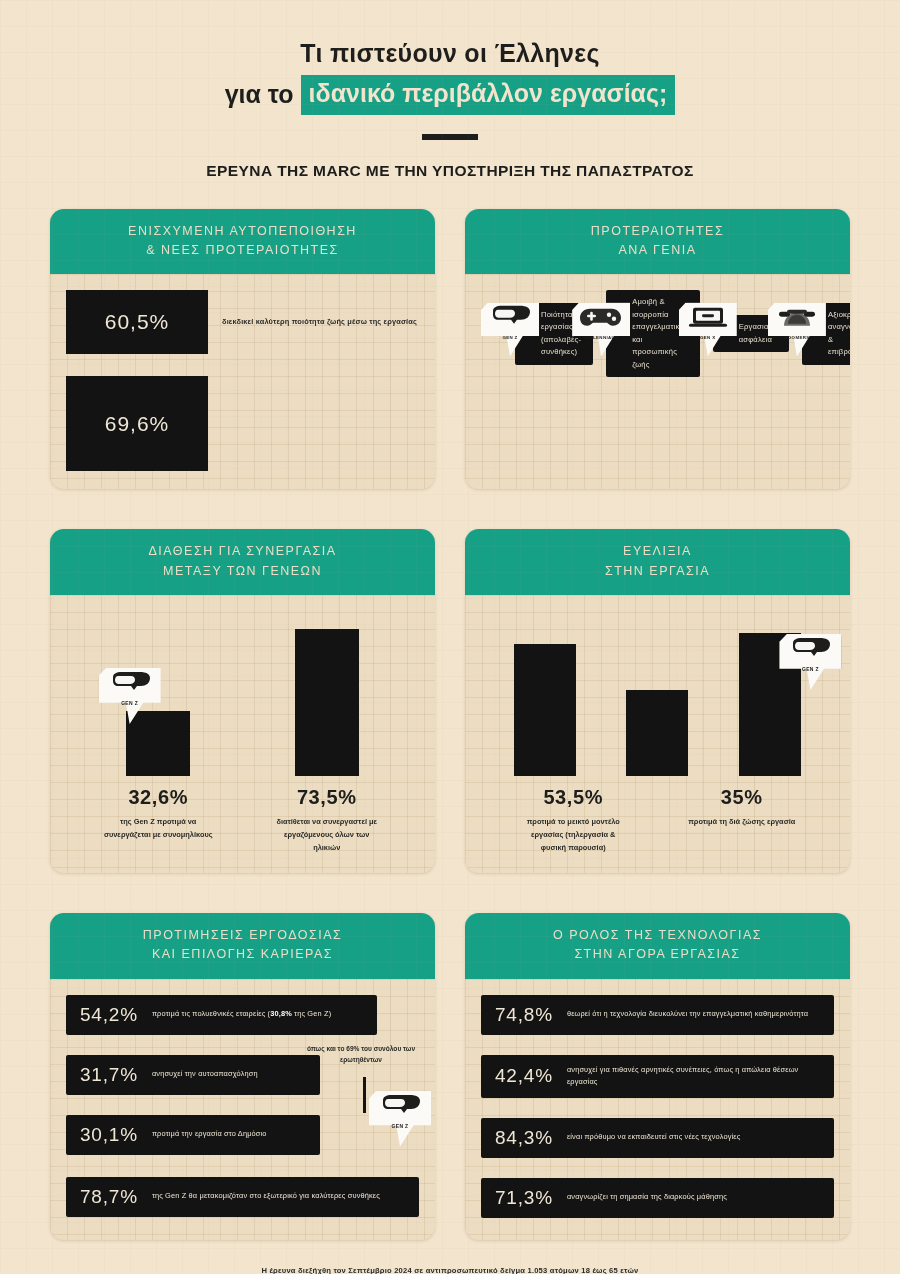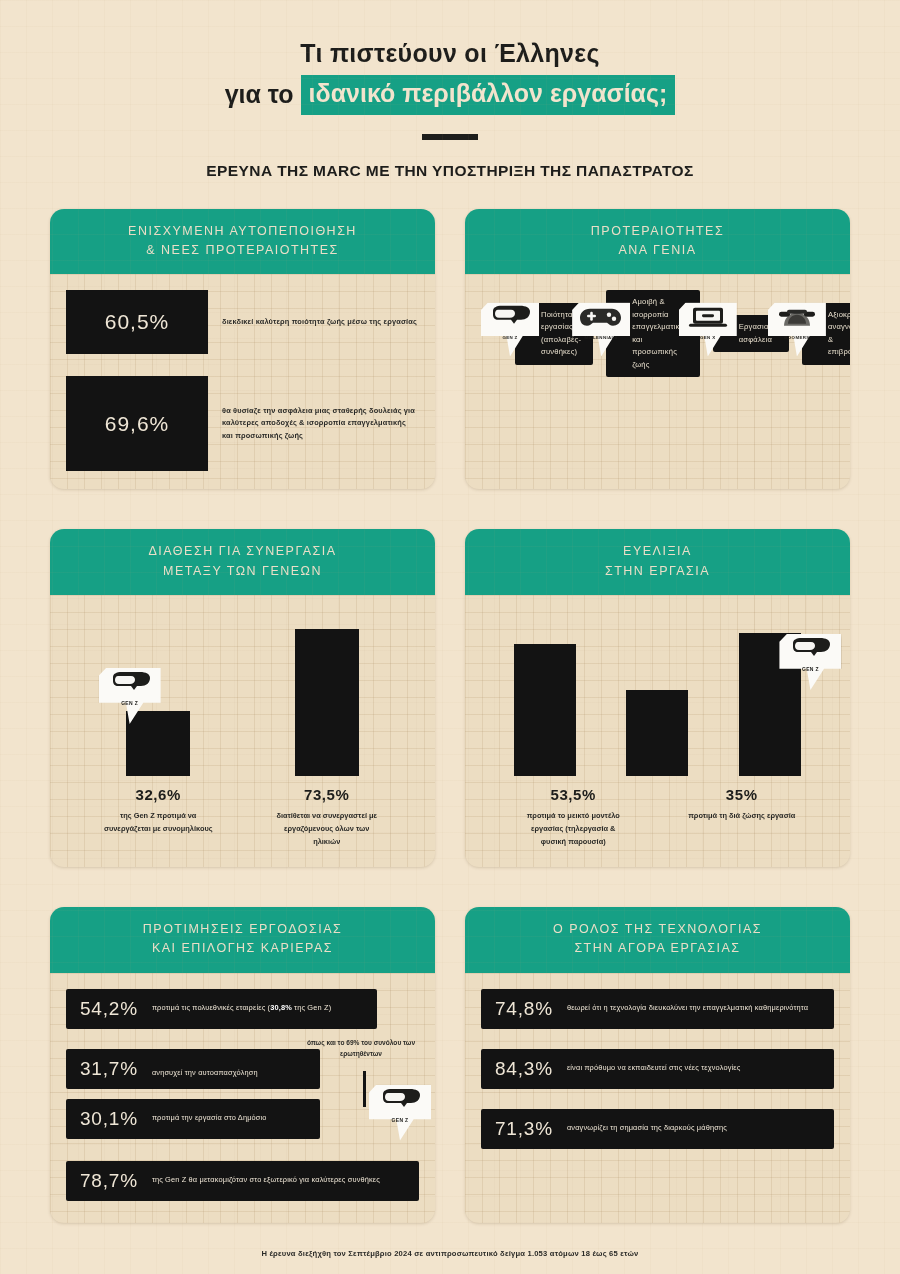--- a/index.html
+++ b/index.html
@@ -180,21 +180,21 @@
     justify-content: space-around;
     height: 165px;
     padding: 0 8px;
     position: relative;
   }
   .chart-col { display: flex; flex-direction: column; align-items: center; width: 33%; position: relative; }
   .bar { background: #131313; width: 64px; }
   .chart4 .bar { width: 62px; }
   .chart-labels { display: flex; justify-content: space-around; padding: 0 8px; margin-top: 10px; }
   .lbl-col { width: 33%; text-align: center; }
-  .lbl-value { font-size: 15px; font-weight: bold; letter-spacing: .6px; color: #1d1d1b; }
+  .lbl-value { font-size: 20px; font-weight: bold; letter-spacing: .6px; color: #1d1d1b; }
   .lbl-desc {
     margin-top: 7px;
     font-size: 7.4px;
     line-height: 1.75;
     font-weight: bold;
     color: #2b2b28;
   }
   .bar-badge {
     position: absolute;
     width: 62px; height: 56px;
@@ -265,21 +265,20 @@
       <div>ΕΝΙΣΧΥΜΕΝΗ ΑΥΤΟΠΕΠΟΙΘΗΣΗ</div>
       <div>&amp; ΝΕΕΣ ΠΡΟΤΕΡΑΙΟΤΗΤΕΣ</div>
     </div>
     <div class="card-body">
       <div class="blockrow">
         <div class="bigblock b1">60,5%</div>
         <div class="block-desc">διεκδικεί καλύτερη ποιότητα ζωής μέσω της εργασίας</div>
       </div>
       <div class="blockrow">
         <div class="bigblock b2">69,6%</div>
-        <div class="block-desc">θα θυσίαζε την ασφάλεια μιας σταθερής δουλειάς για καλύτερες αποδοχές &amp; ισορροπία επαγγελματικής και προσωπικής ζωής</div>
       </div>
     </div>
   </section>
 
   <section class="card">
     <div class="card-head">
       <div>ΠΡΟΤΕΡΑΙΟΤΗΤΕΣ</div>
       <div>ΑΝΑ ΓΕΝΙΑ</div>
     </div>
     <div class="card-body">
@@ -424,21 +423,21 @@
       <div>ΚΑΙ ΕΠΙΛΟΓΗΣ ΚΑΡΙΕΡΑΣ</div>
     </div>
     <div class="card-body" style="padding-bottom:22px;">
       <div class="stats">
 
         <div class="stat-bar" style="width:88%; margin-bottom:20px;">
           <span class="stat-pct">54,2%</span>
           <span class="stat-desc">προτιμά τις πολυεθνικές εταιρείες (<b>30,8%</b> της Gen Z)</span>
         </div>
 
-        <div class="stat-bar" style="width:72%; margin-bottom:10px;align-items:flex-end;">
+        <div class="stat-bar" style="width:72%; margin-bottom:20px;">
           <span class="stat-pct">31,7%</span>
           <span class="stat-desc">ανησυχεί την αυτοαπασχόληση</span>
         </div>
 
         <div class="stat-bar" style="width:72%; margin-bottom:22px;">
           <span class="stat-pct">30,1%</span>
           <span class="stat-desc">προτιμά την εργασία στο Δημόσιο</span>
         </div>
 
         <div class="stat-bar" style="width:100%;">
@@ -466,20 +465,24 @@
       <div>Ο ΡΟΛΟΣ ΤΗΣ ΤΕΧΝΟΛΟΓΙΑΣ</div>
       <div>ΣΤΗΝ ΑΓΟΡΑ ΕΡΓΑΣΙΑΣ</div>
     </div>
     <div class="card-body" style="padding-bottom:22px;">
       <div class="stats" style="gap:20px;">
         <div class="stat-bar">
           <span class="stat-pct">74,8%</span>
           <span class="stat-desc">θεωρεί ότι η τεχνολογία διευκολύνει την επαγγελματική καθημερινότητα</span>
         </div>
         <div class="stat-bar">
+          <span class="stat-pct">42,4%</span>
+          <span class="stat-desc">ανησυχεί για πιθανές αρνητικές συνέπειες, όπως η απώλεια θέσεων εργασίας</span>
+        </div>
+        <div class="stat-bar">
           <span class="stat-pct">84,3%</span>
           <span class="stat-desc">είναι πρόθυμο να εκπαιδευτεί στις νέες τεχνολογίες</span>
         </div>
         <div class="stat-bar">
           <span class="stat-pct">71,3%</span>
           <span class="stat-desc">αναγνωρίζει τη σημασία της διαρκούς μάθησης</span>
         </div>
       </div>
     </div>
   </section>

